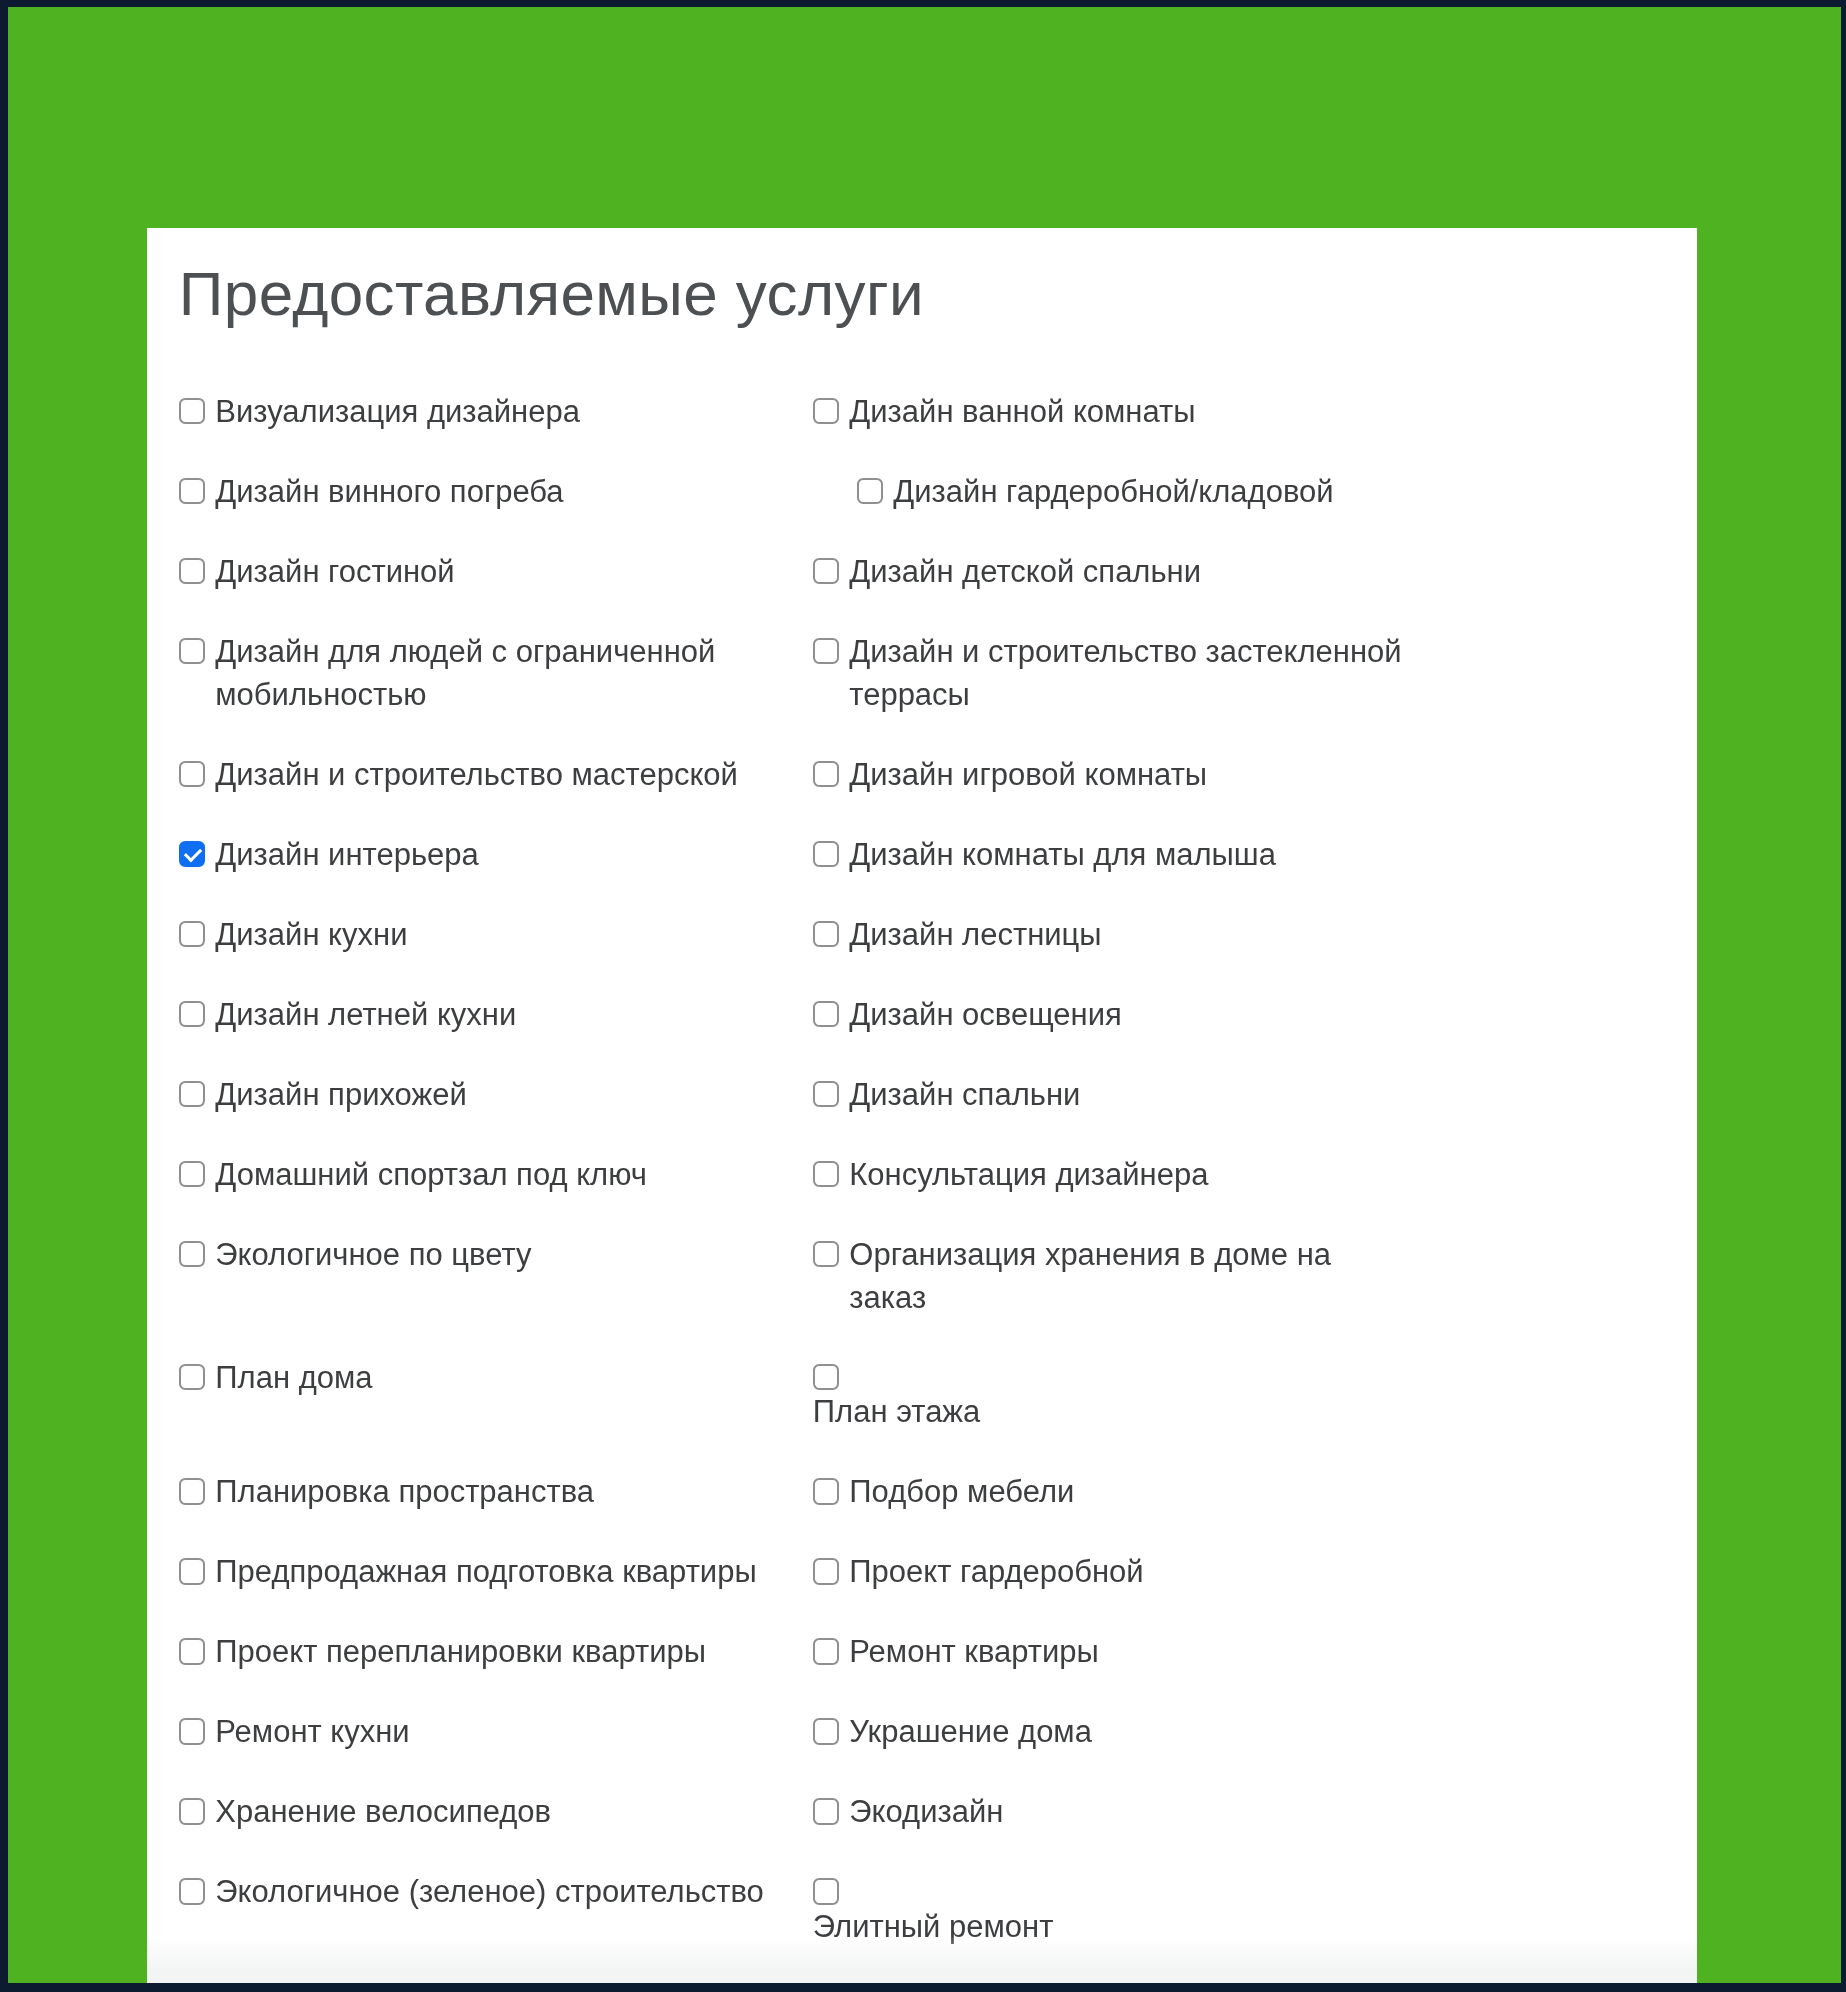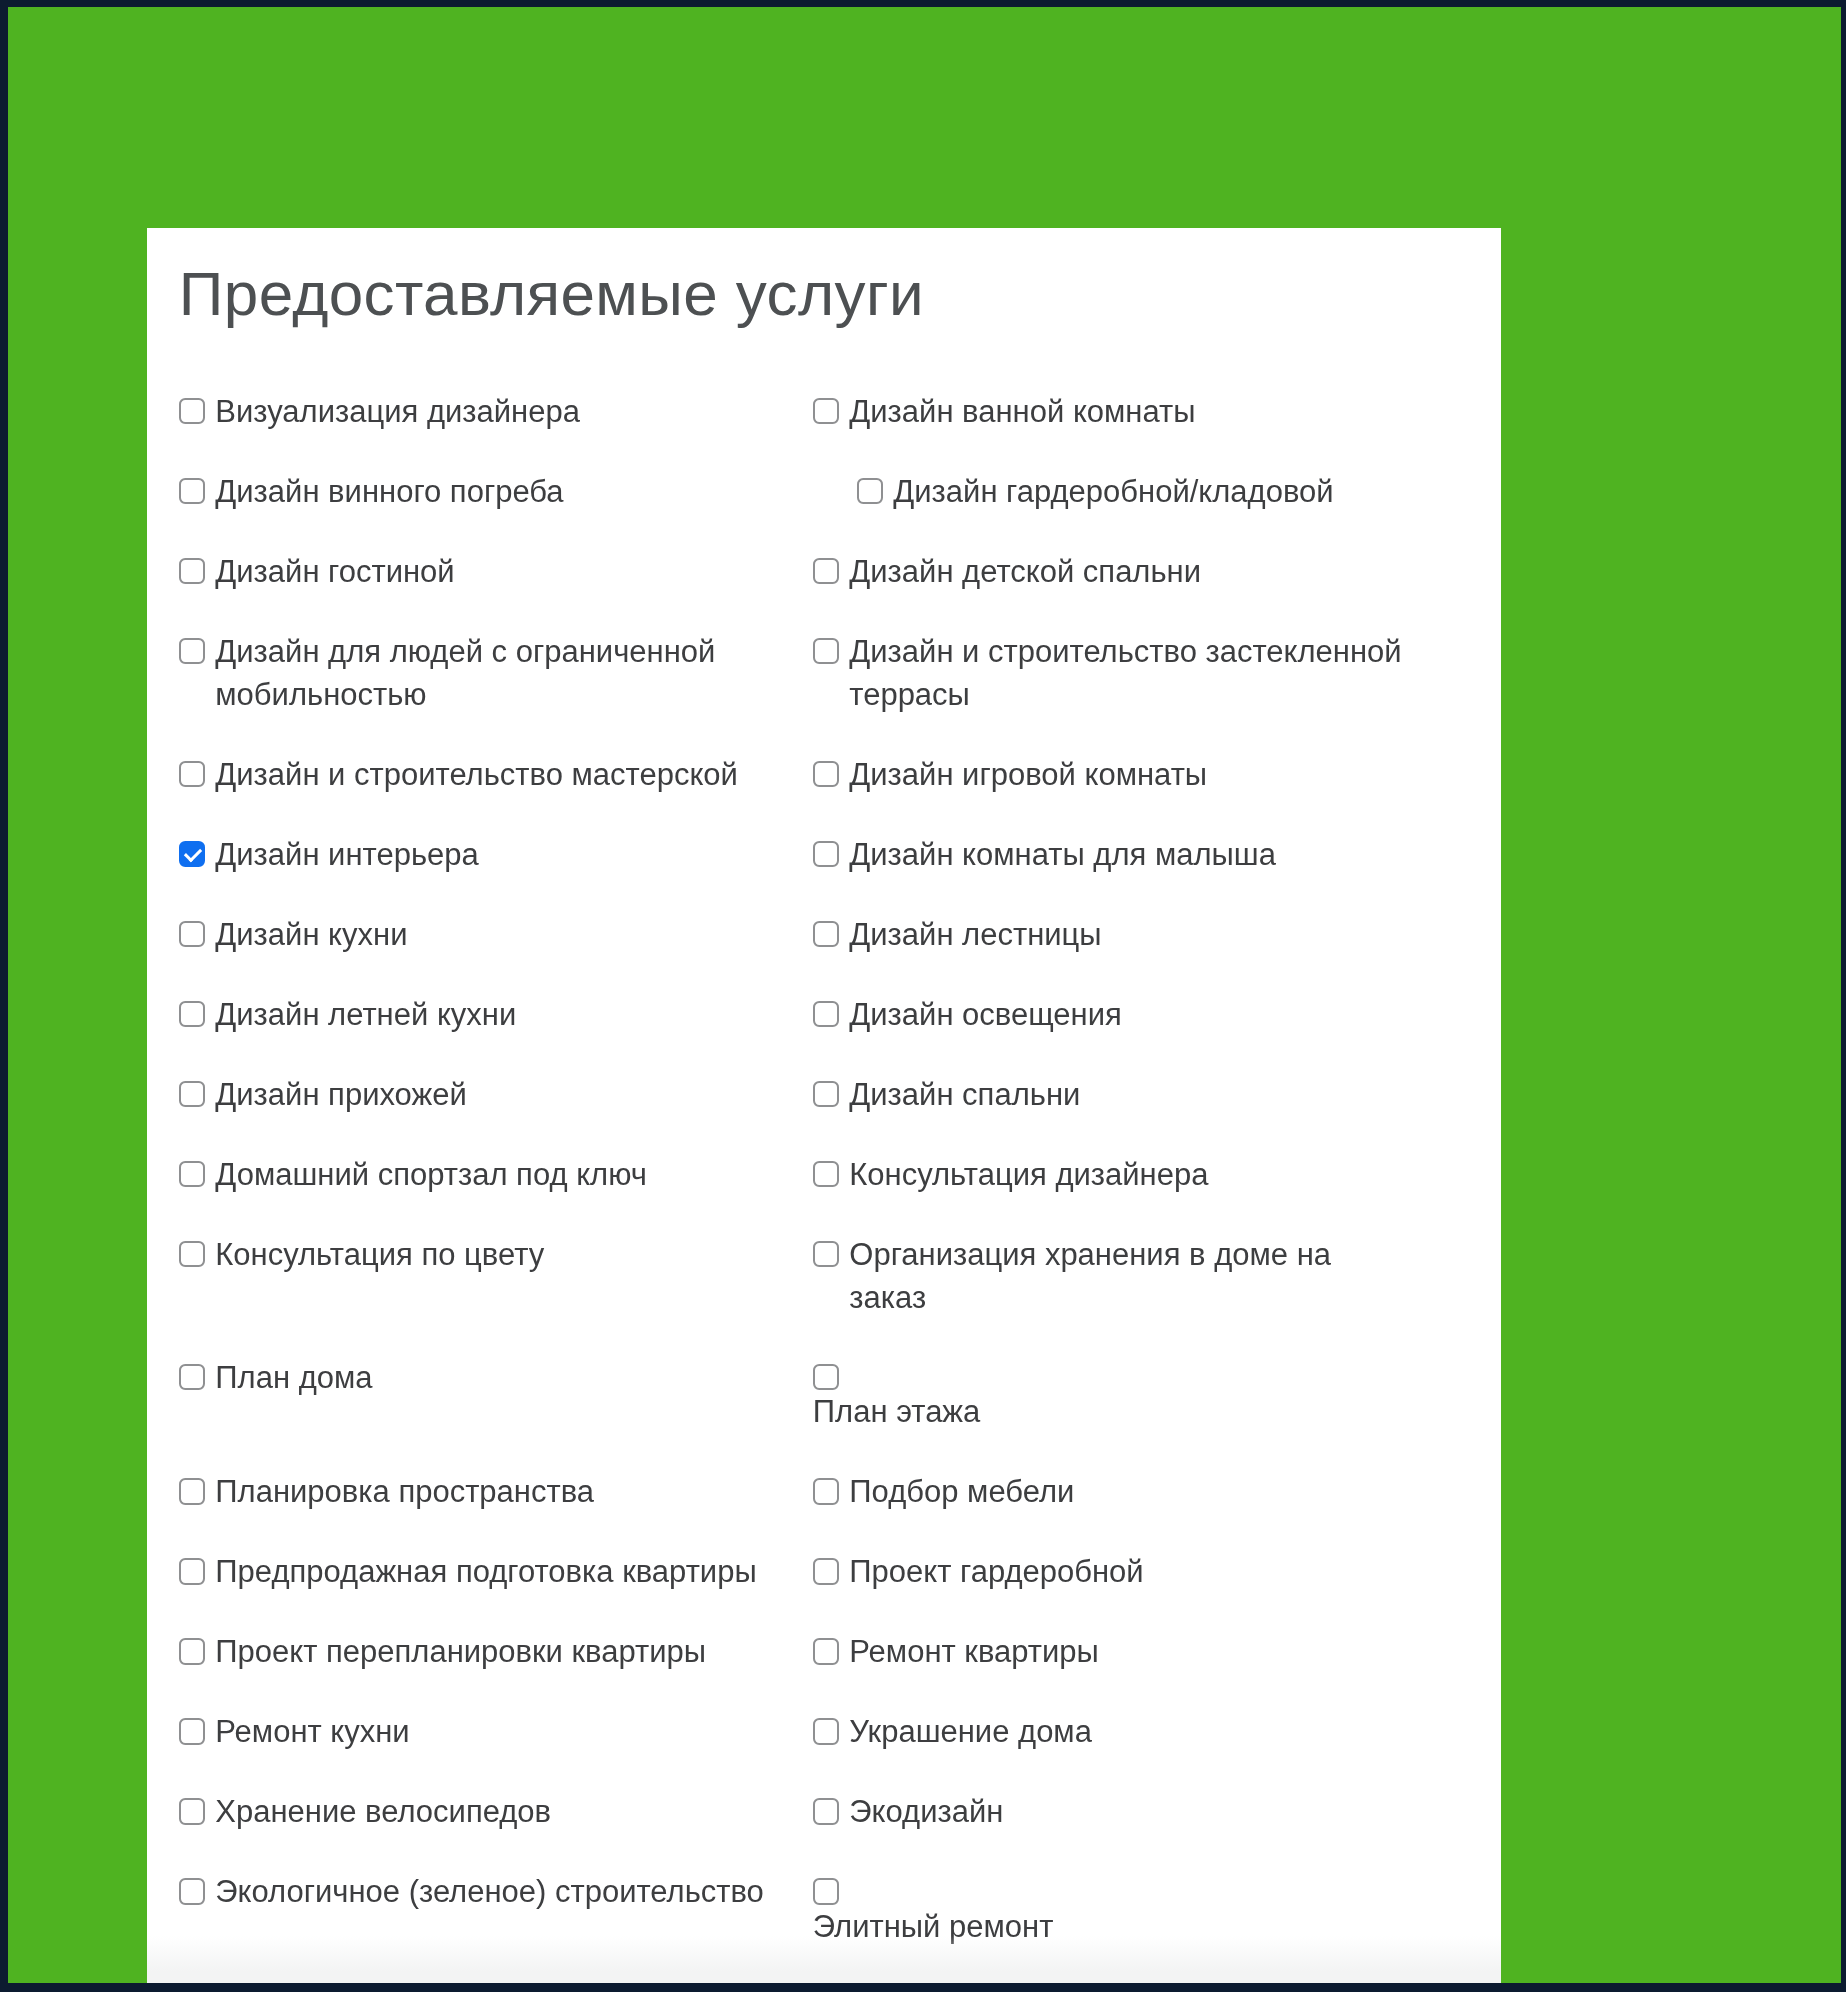--- a/index.html
+++ b/index.html
@@ -2,21 +2,21 @@
 <html lang="ru" style="font-size:12.5px"><head>
 <meta charset="utf-8">
 <style>
   html,body{margin:0;padding:0;}
   body{
     width:1846px;height:1992px;position:relative;overflow:hidden;
     background:#0c1b30;
     font-family:"Liberation Sans",sans-serif;
   }
   .bg{position:absolute;left:7.8px;top:7px;right:4.7px;bottom:8.6px;background:#4fb321;}
-  .card{position:absolute;left:139px;top:221px;width:1354px;bottom:0;background:#ffffff;}
+  .card{position:absolute;left:139px;top:221px;width:1550px;bottom:0;background:#ffffff;}
   .card::after{ 
     content:"";position:absolute;left:0;right:0;bottom:0;height:47px;
     background:linear-gradient(180deg,rgba(244,245,245,0) 0%,#f3f4f4 75%);
     pointer-events:none;
   }
   .card-inner{padding:0 32px;}
   .title{
     margin:28px 0 0 0;
     font-weight:100;
     font-size:62px;line-height:75px;
@@ -93,21 +93,21 @@
           <label class="item" style="grid-area: 9 / 1;">
     <span class="cb"></span>
     <span class="item-label">Дизайн прихожей</span>
   </label>
           <label class="item" style="grid-area: 10 / 1;">
     <span class="cb"></span>
     <span class="item-label">Домашний спортзал под ключ</span>
   </label>
           <label class="item" style="grid-area: 11 / 1;">
     <span class="cb"></span>
-    <span class="item-label">Консультация по цвету</span>
+    <span class="item-label">Экологичное по цвету</span>
   </label>
           <label class="item" style="grid-area: 12 / 1;">
     <span class="cb"></span>
     <span class="item-label">План дома</span>
   </label>
           <label class="item" style="grid-area: 13 / 1;">
     <span class="cb"></span>
     <span class="item-label">Планировка пространства</span>
   </label>
           <label class="item" style="grid-area: 14 / 1;">

